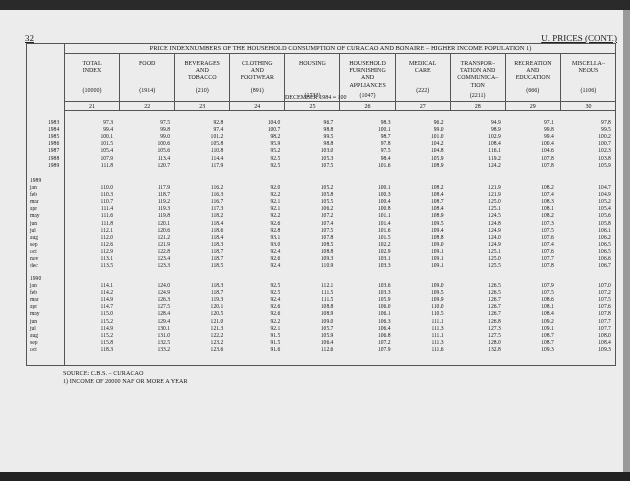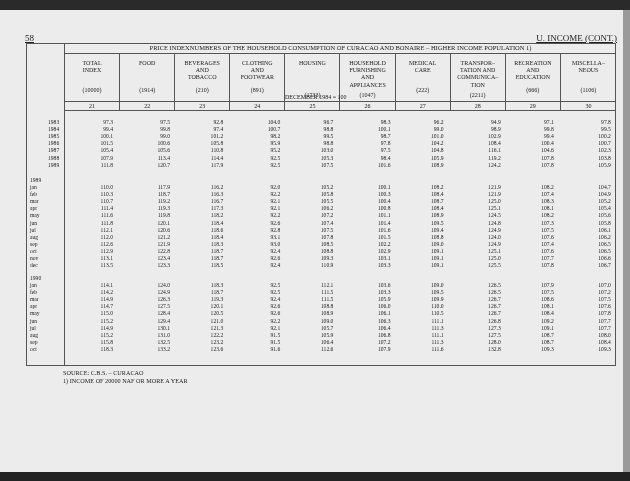--- a/index.html
+++ b/index.html
@@ -36,22 +36,22 @@
   .data-col { position:absolute; font-size:5.6px; line-height:7.1px; text-align:right; width:30px; }
   .footnotes { position:absolute; left:63px; top:369px; font-size:6.2px; line-height:8px; }
   .bottom-bar { position:absolute; left:0; top:472px; width:630px; height:9px; background:#222; }
 </style>
 </head>
 <body>
 
 <div class="page"></div>
 <div class="right-edge"></div>
 
-<div class="page-num">58</div>
-<div class="running-head">U. INCOME (CONT.)</div>
+<div class="page-num">32</div>
+<div class="running-head">U. PRICES (CONT.)</div>
 
 <div class="frame"></div>
 <div class="stub-divider"></div>
 
 <div class="title-row">PRICE INDEXNUMBERS OF THE HOUSEHOLD CONSUMPTION OF CURACAO AND BONAIRE – HIGHER INCOME POPULATION 1)</div>
 
 <div id="col-headers">
     <div class="col" style="left: 65px; width: 55.1px;">
       <div class="lbl">TOTAL<br>INDEX</div>
       <div class="wt">(10000)</div>

